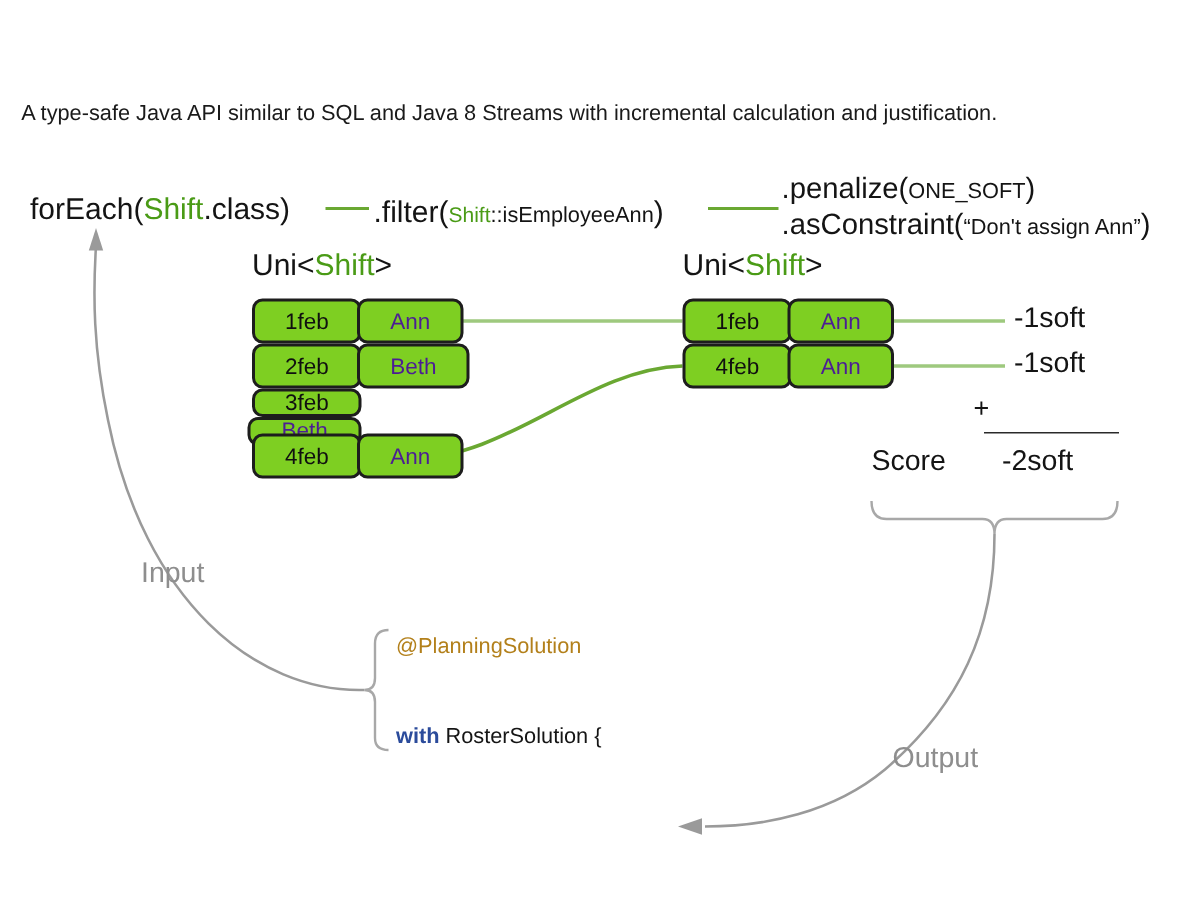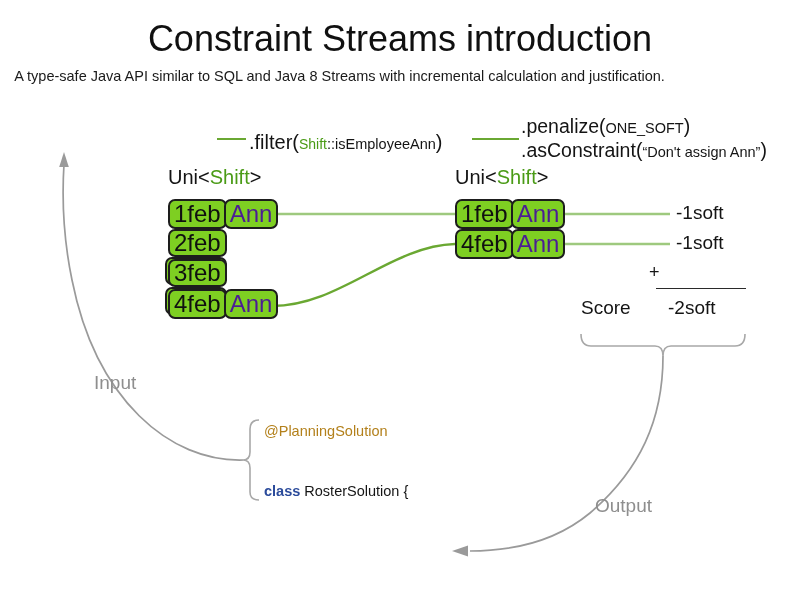--- a/index.html
+++ b/index.html
@@ -75,23 +75,23 @@
   }
   .cell {
     box-sizing: border-box;
     height: 30px;
     background: #7ecf22;
     border: 2px solid #1d1d1d;
     border-radius: 7px;
     display: flex;
     align-items: center;
     justify-content: center;
-    font-size: 24px;
+    font-size: 15px;
     line-height: 1;
-    padding: 0 4px;
+    padding: 0 20px;
   }
   .cell-date { color: #101010; min-width: 50px; }
   .cell-name { color: #4c1d95; min-width: 52px; margin-left: -3px; }
   
   .soft-text {
     position: absolute;
     font-size: 19px;
     color: #141414;
     white-space: nowrap;
   }
@@ -172,39 +172,39 @@
 
     <path d="M259,420 Q250,420 250,429 L250,452 Q250,460 243,460 Q250,460 250,468 L250,492 Q250,500 259,500" fill="none" stroke="#a8a8a8" stroke-width="1.6"></path>
 
     <path d="M243,460 C170,462 96,400 72,280 C62,232 62,196 64,164" fill="none" stroke="#9a9a9a" stroke-width="1.7"></path>
     <polygon points="64,152 59.2,167 68.8,167" fill="#9a9a9a"></polygon>
 
     <path d="M663,356 C663,420 640,470 590,513 C555,542 510,551 470,551" fill="none" stroke="#9a9a9a" stroke-width="1.7"></path>
     <polygon points="452,551 468,545.5 468,556.5" fill="#9a9a9a"></polygon>
   </svg>
 
-  <div id="title">Constraint Streams introduction</div>
   <div id="subtitle">A type-safe Java API similar to SQL and Java 8 Streams with incremental calculation and justification.</div>
 
+  <div class="pipe-text" id="pipe-foreach"><span>forEach(</span><span class="kw-type">Shift</span><span>.class)</span></div>
 
   <div class="pipe-text" id="pipe-filter"><span>.filter(</span><span class="sm-green">Shift</span><span class="sm">::isEmployeeAnn</span><span>)</span></div>
 
   <div class="pipe-text" id="pipe-penalize"><span>.penalize(</span><span class="sm">ONE_SOFT</span><span>)</span></div>
 
   <div class="pipe-text" id="pipe-asconstraint"><span>.asConstraint(</span><span class="sm">“Don't assign Ann”</span><span>)</span></div>
 
   <div class="uni-caption" id="uni-left"><span>Uni&lt;</span><span class="kw-type">Shift</span><span>&gt;</span></div>
 
   <div class="uni-caption" id="uni-right"><span>Uni&lt;</span><span class="kw-type">Shift</span><span>&gt;</span></div>
 
   <div class="fact-row" style="left:168px; top:199px;">
     <div class="cell cell-date">1feb</div>
     <div class="cell cell-name">Ann</div>
   </div>
-  <div class="fact-row" style="left:168px; top:229px;flex-direction:column;">
+  <div class="fact-row" style="left:168px; top:229px;">
     <div class="cell cell-date">2feb</div>
     <div class="cell cell-name">Beth</div>
   </div>
   <div class="fact-row" style="left:168px; top:259px;flex-direction:column;">
     <div class="cell cell-date">3feb</div>
     <div class="cell cell-name">Beth</div>
   </div>
   <div class="fact-row" style="left:168px; top:289px;">
     <div class="cell cell-date">4feb</div>
     <div class="cell cell-name">Ann</div>
@@ -224,21 +224,21 @@
   <div id="plus-sign">+</div>
   <div id="sum-rule"></div>
   <div id="score-label">Score</div>
   <div id="sum-total">-2soft</div>
 
   <div class="flow-label" id="label-input">Input</div>
   <div class="flow-label" id="label-output">Output</div>
 
   <div id="code-block">
     <span class="ln"><span class="c-ann">@PlanningSolution</span></span>
-    <span class="ln"><span class="c-kw">class</span><span> RosterSolution {</span></span>
+    <span class="ln"><span class="c-kw">with</span><span> RosterSolution {</span></span>
     
     
     
     
     
     
     
   </div>
 
 </div>

